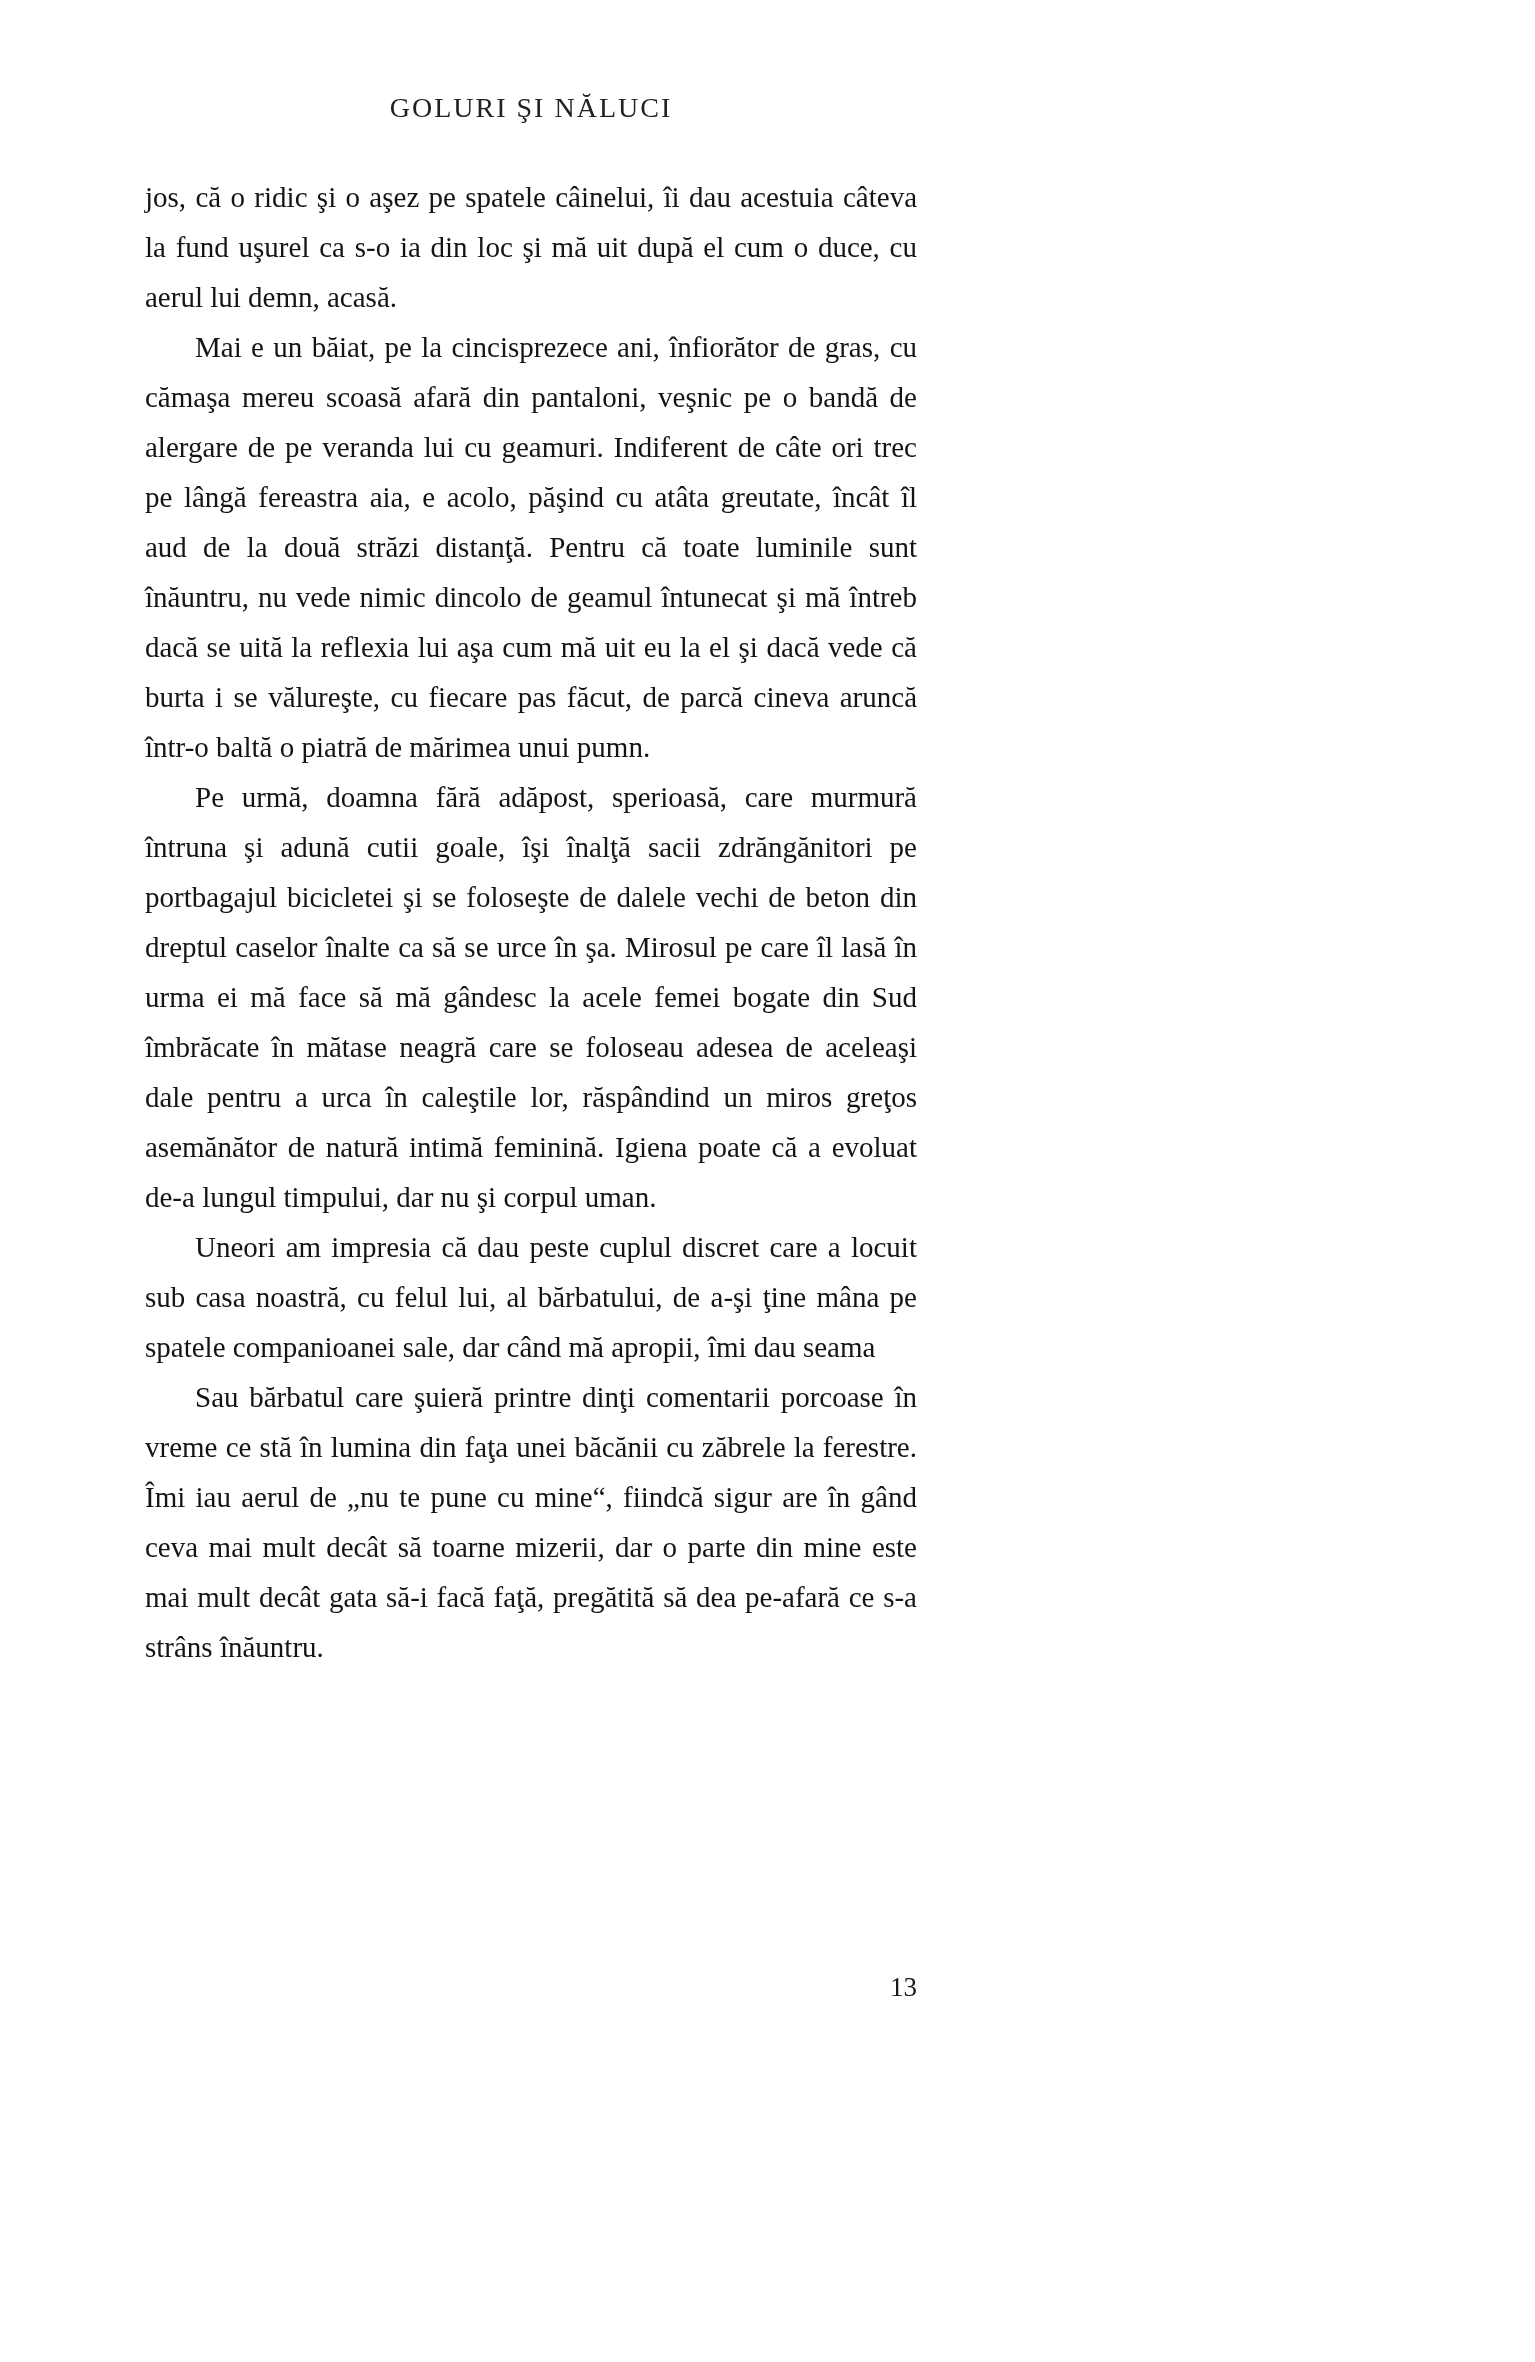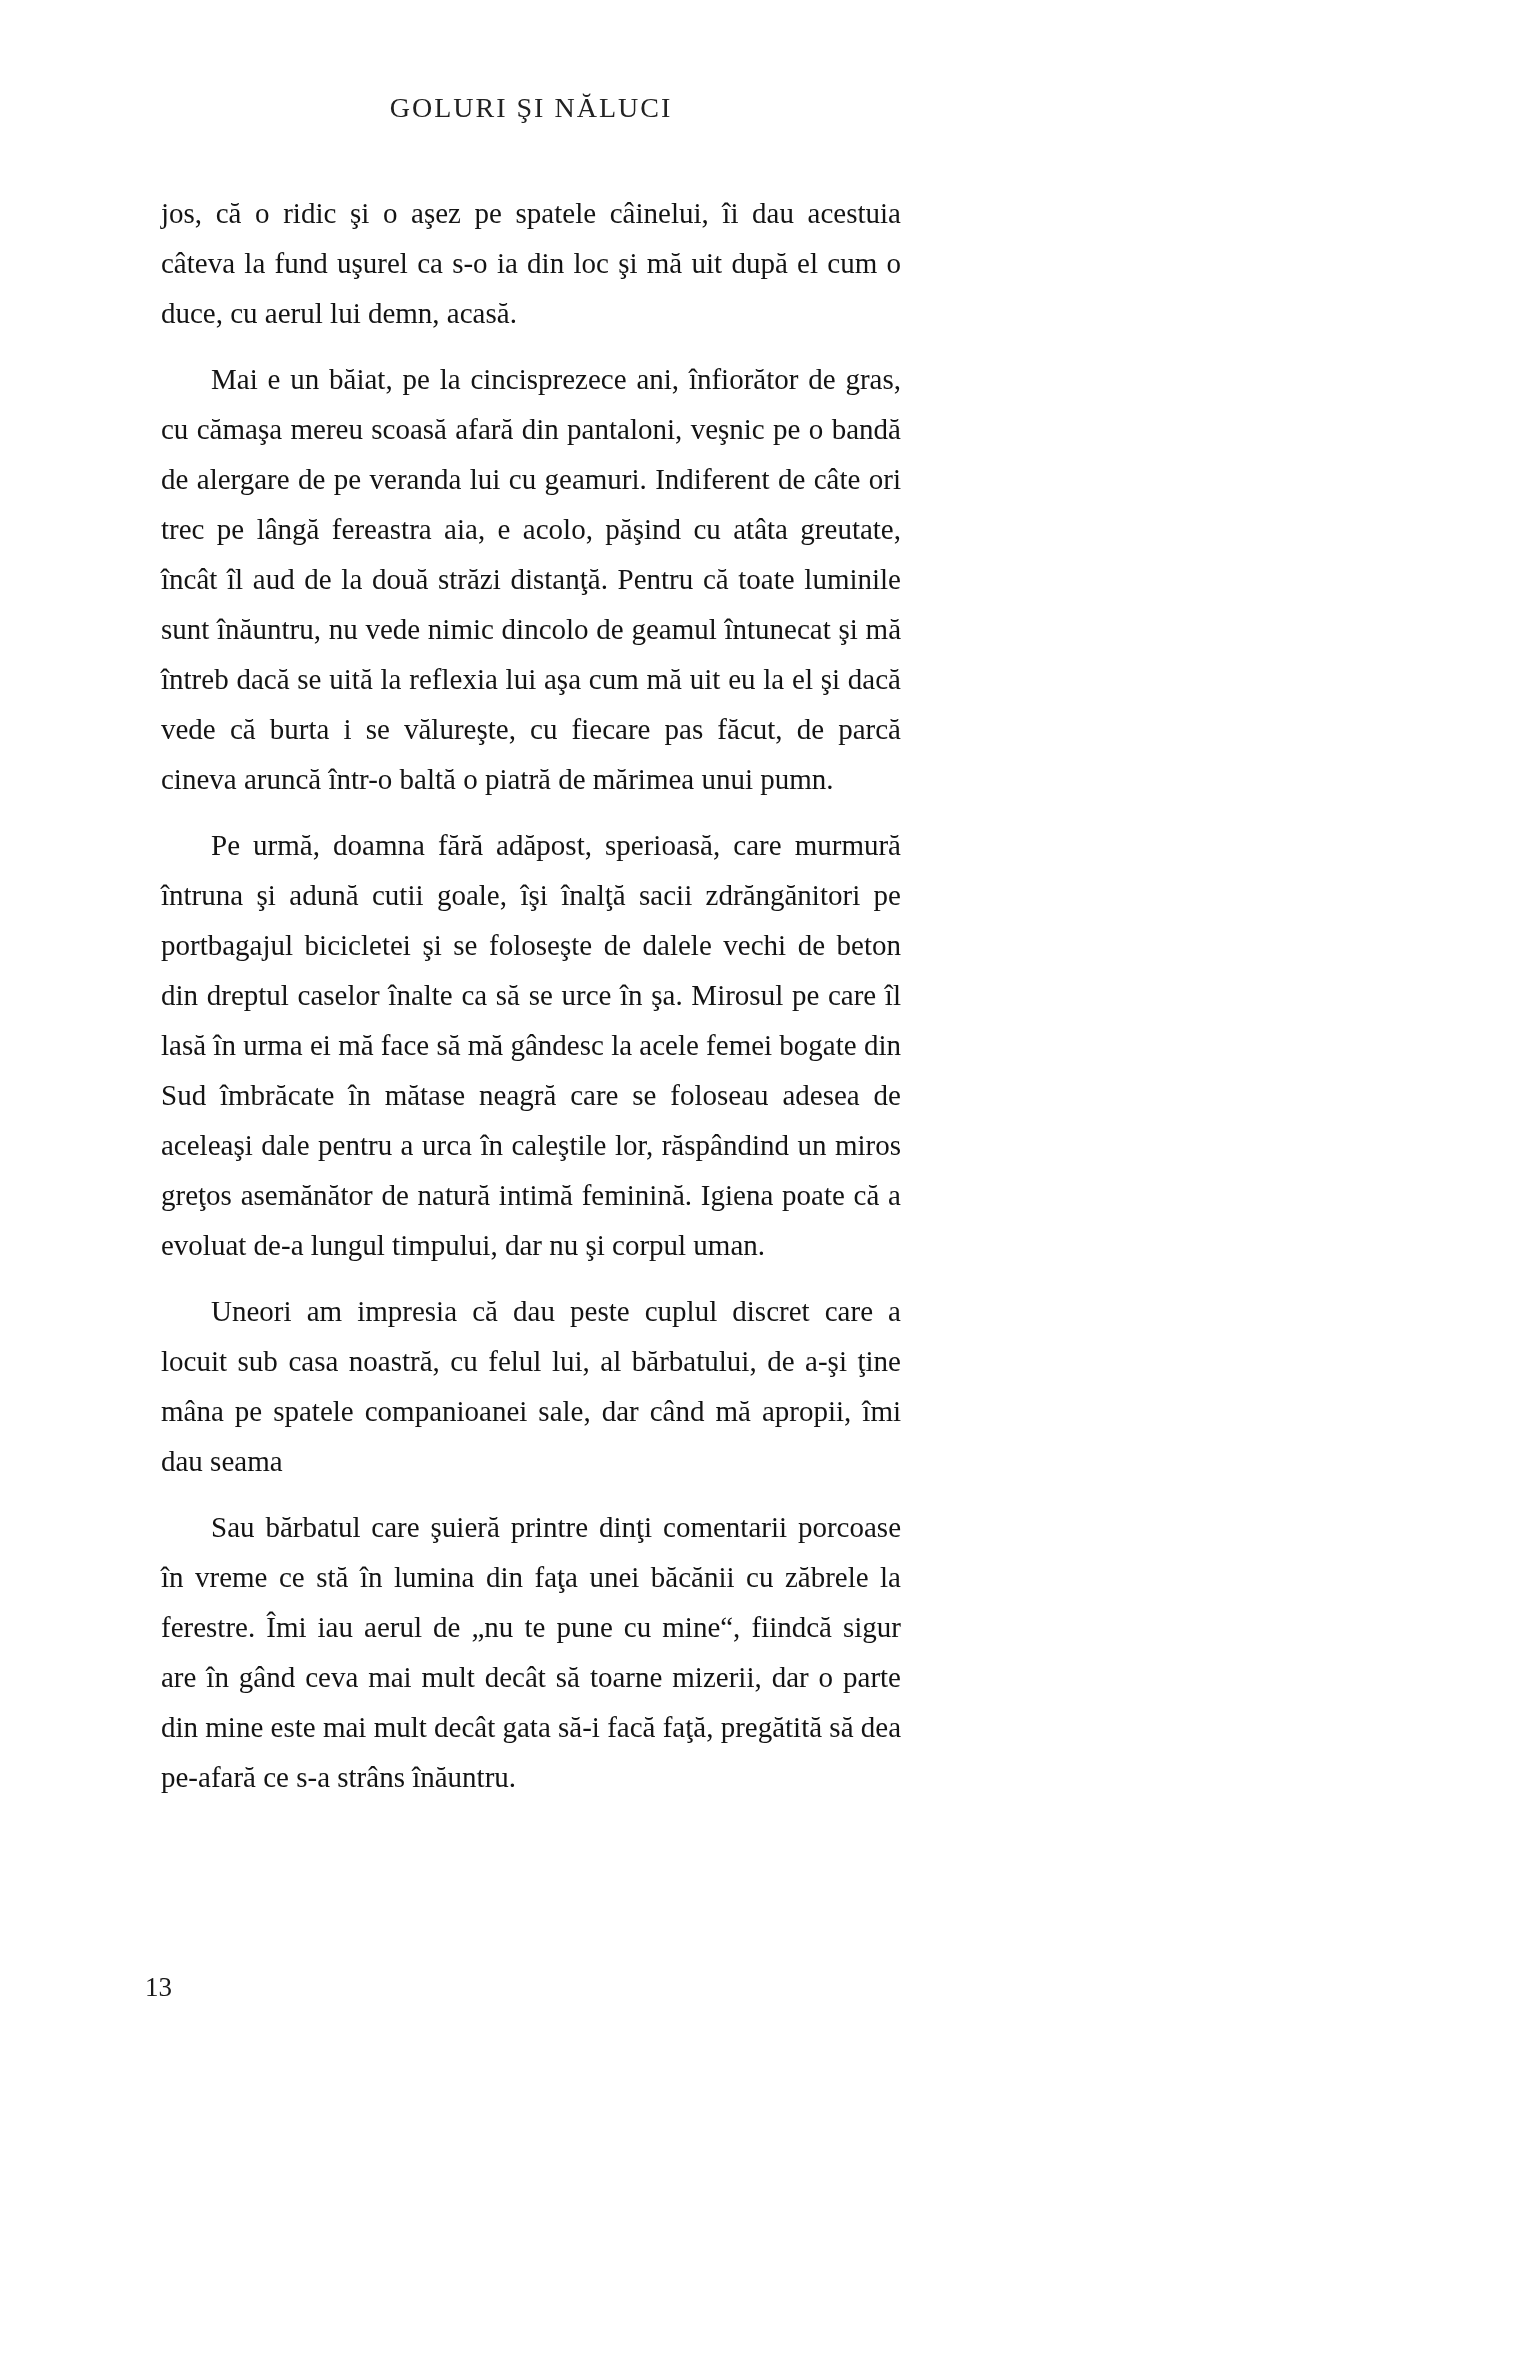--- a/index.html
+++ b/index.html
@@ -31,32 +31,32 @@
     position: absolute;
     top: 172px;
     left: 145px;
     width: 772px;
     font-size: 29px;
     line-height: 50px;
     text-align: justify;
     color: #141414;
   }
   .body-text p {
-    margin: 16px;
+    margin: 0;
     padding: 0;
   }
   .body-text p.indent {
     text-indent: 50px;
   }
   .page-number {
     position: absolute;
     top: 1972px;
     left: 145px;
     width: 772px;
-    text-align: left;
+    text-align: right;
     font-size: 27px;
     color: #1a1a1a;
   }
 </style>
 </head>
 <body>
 
 <div class="book-page">
 
   <div class="running-header">GOLURI ŞI NĂLUCI</div>

